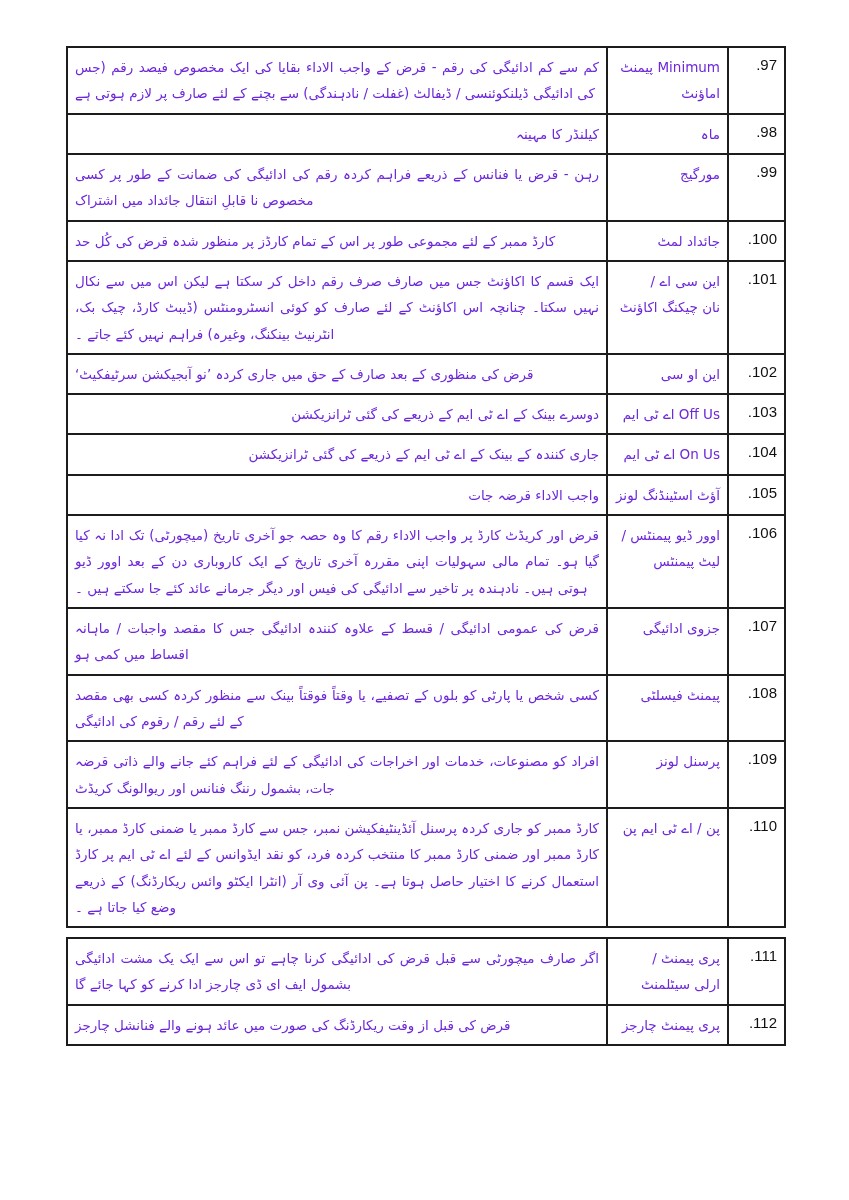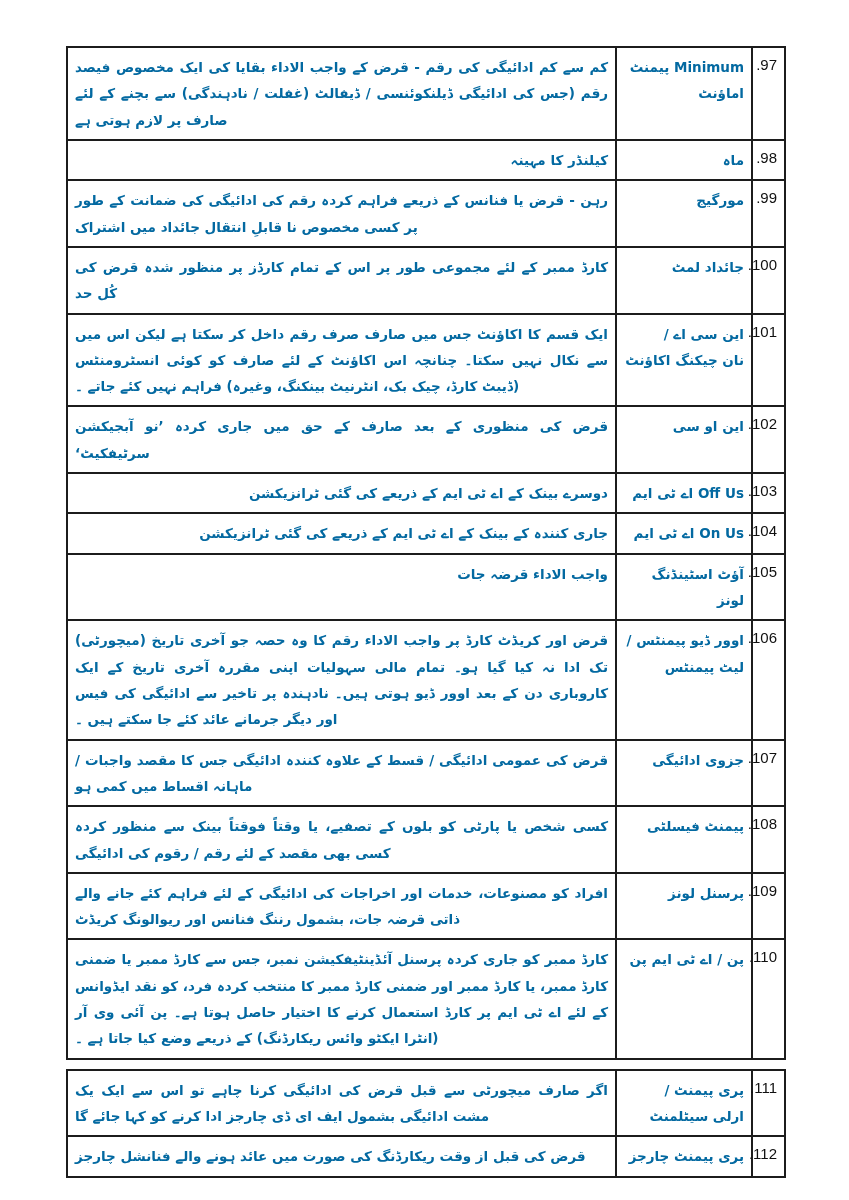--- a/index.html
+++ b/index.html
@@ -29,37 +29,37 @@
     table-layout: fixed;
   }
   table.glossary + table.glossary { margin-top: 9px; }
   td {
     border: 2px solid #1c1c1c;
     vertical-align: top;
     padding: 6px 7px;
     color: #101010;
   }
   td.num {
-    width: 33px;
+    width: 57px;
     font-family: "Liberation Sans", sans-serif;
     font-size: 15px;
     font-weight: 400;
     text-align: right;
     padding-top: 8px;
     white-space: nowrap;
   }
-  td.term { width: 136px; margin-left: 24px; }
+  td.term { width: 121px; margin-left: 24px; }
   td.def  { }
   .ct {
     display: block;
     font-size: 13.5px;
-    font-weight: 700;
+    font-weight: 400;
     line-height: 1.95;
     text-align: right;
-    color: #0369a1;
+    color: #6d28d9;
   }
   td.term .ct { white-space: pre-line; }
   td.def .ct.multi {
     text-align: justify;
     text-align-last: left;
   }
 </style>
 </head>
 <body>
 

